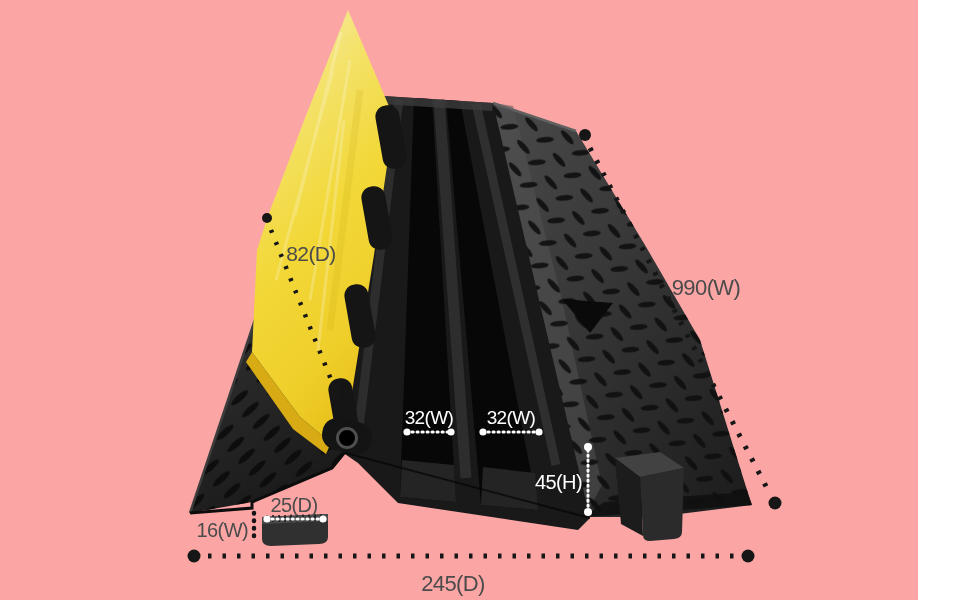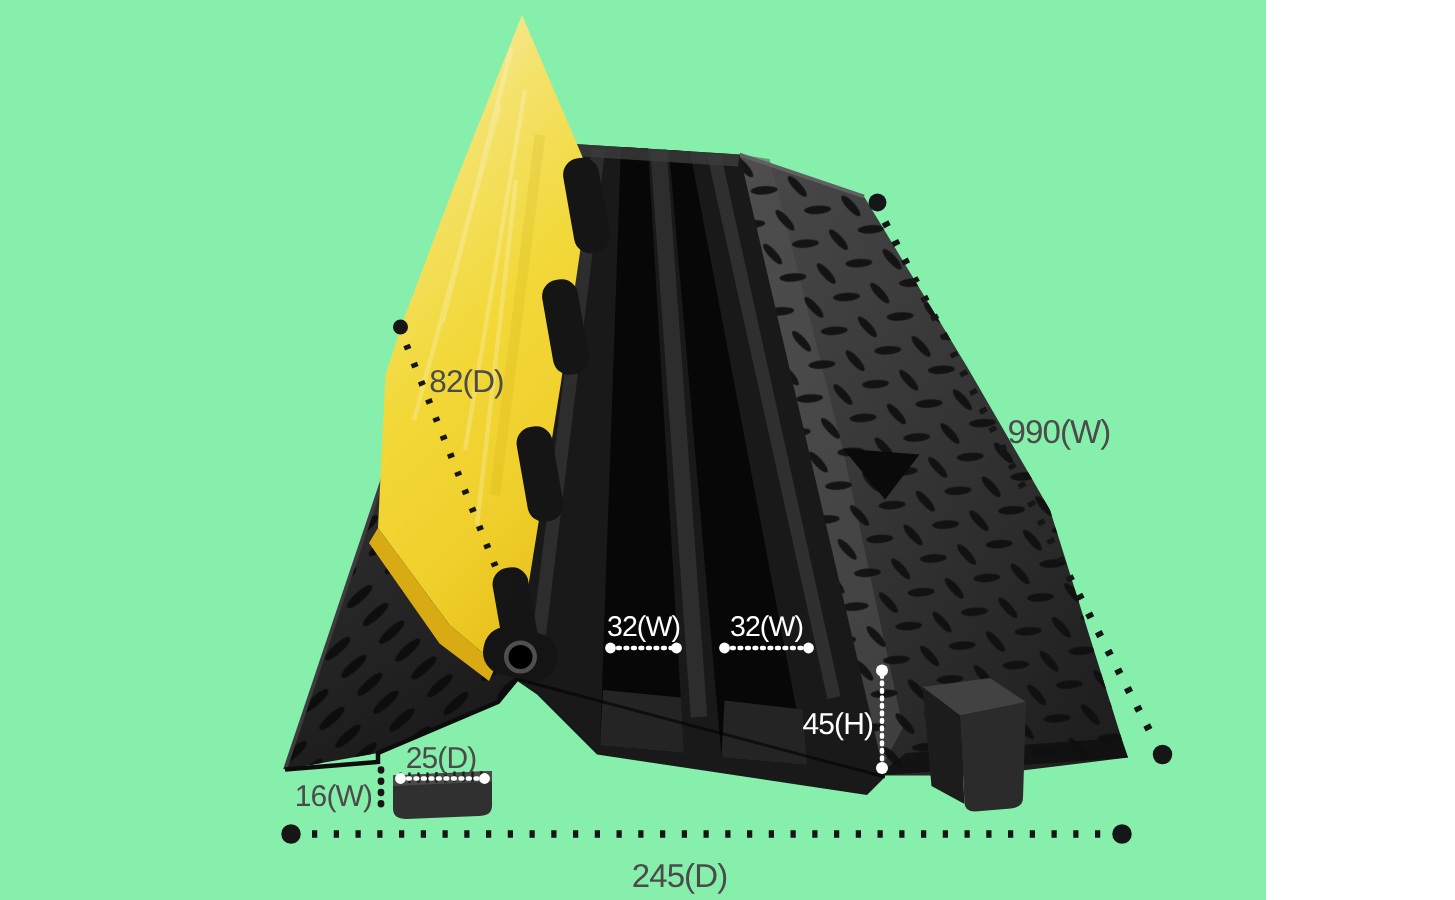--- a/index.html
+++ b/index.html
@@ -1,17 +1,17 @@
 <!DOCTYPE html>
 <html><head>
 <meta charset="utf-8">
 <style>
   html,body{margin:0;padding:0;background:#ffffff;}
   .stage{
-    position:relative;width:844px;height:600px;background:#86efac;overflow:hidden;
+    position:relative;width:918px;height:600px;background:#fca5a5;overflow:hidden;
     font-family:"Liberation Sans", sans-serif;
   }
   svg{display:block;}
   .dim-dark{fill:#4b4b4b;letter-spacing:-0.6px;}
   .dim-light{fill:#ffffff;letter-spacing:-0.6px;}
   text{font-family:"Liberation Sans", sans-serif;}
 </style>
 </head>
 <body>
 

